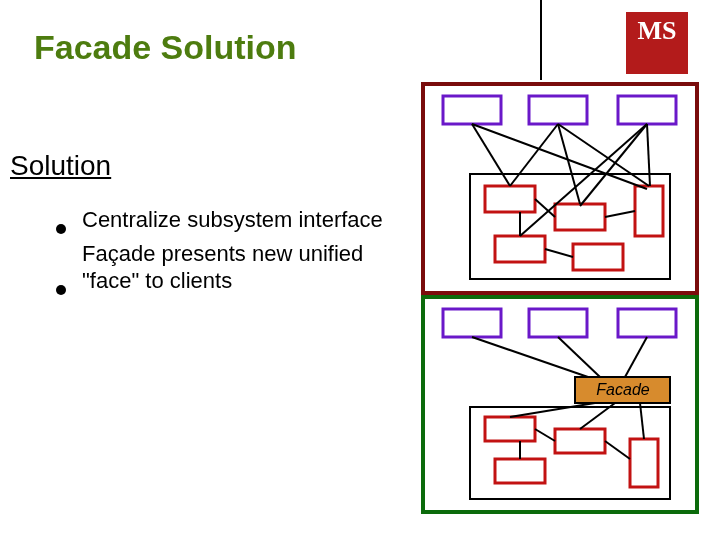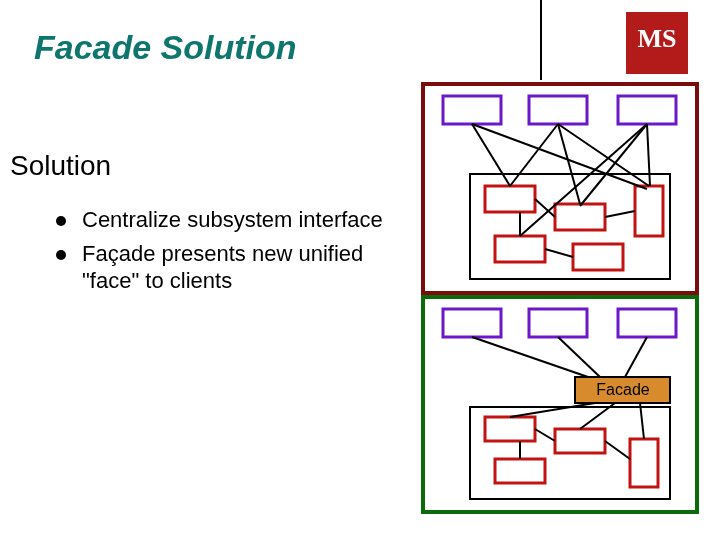--- a/index.html
+++ b/index.html
@@ -12,41 +12,42 @@
     color: #000;
     position: relative;
     overflow: hidden;
   }
   .title {
     position: absolute;
     left: 34px;
     top: 28px;
     font-size: 34px;
     font-weight: bold;
-    color: #0f766e;
-    font-style: italic;
+    color: #4d7c0f;
   }
   .subhead {
     position: absolute;
     left: 10px;
     top: 150px;
     font-size: 28px;
     color: #000;
+    text-decoration: underline;
   }
   .bullets {
     position: absolute;
     left: 56px;
     top: 206px;
     width: 350px;
     font-size: 22px;
     line-height: 1.25;
   }
   .bullets .item {
     display: flex;
     margin-bottom: 6px;
+    align-items: flex-end;
   }
   .bullets .dot {
     width: 10px;
     height: 10px;
     border-radius: 50%;
     background: #000;
     margin-top: 10px;
     margin-right: 16px;
     flex: 0 0 auto;
   }
@@ -61,21 +62,21 @@
     height: 62px;
     background: #b31b1b;
     border: 3px solid #b31b1b;
     color: #fff;
     font-family: "Times New Roman", serif;
     font-weight: bold;
     font-size: 26px;
     line-height: 28px;
     text-align: center;
     box-sizing: border-box;
-    padding-top: 10px;
+    padding-top: 2px;
   }
   .logo-ruler {
     position: absolute;
     top: 0;
     left: 540px;
     width: 2px;
     height: 80px;
     background: #000;
   }
 
@@ -90,20 +91,21 @@
     width: 278px;
     height: 213px;
     border: 4px solid #7a0c0c;
   }
   .panel.bottom {
     left: 421px;
     top: 295px;
     width: 278px;
     height: 219px;
     border: 4px solid #0b6b0b;
+    font-style: italic;
   }
   .panel svg {
     position: absolute;
     left: 0; top: 0;
     width: 100%;
     height: 100%;
   }
 
   
   .purple { fill: #fff; stroke: #6a18c9; stroke-width: 3; }

